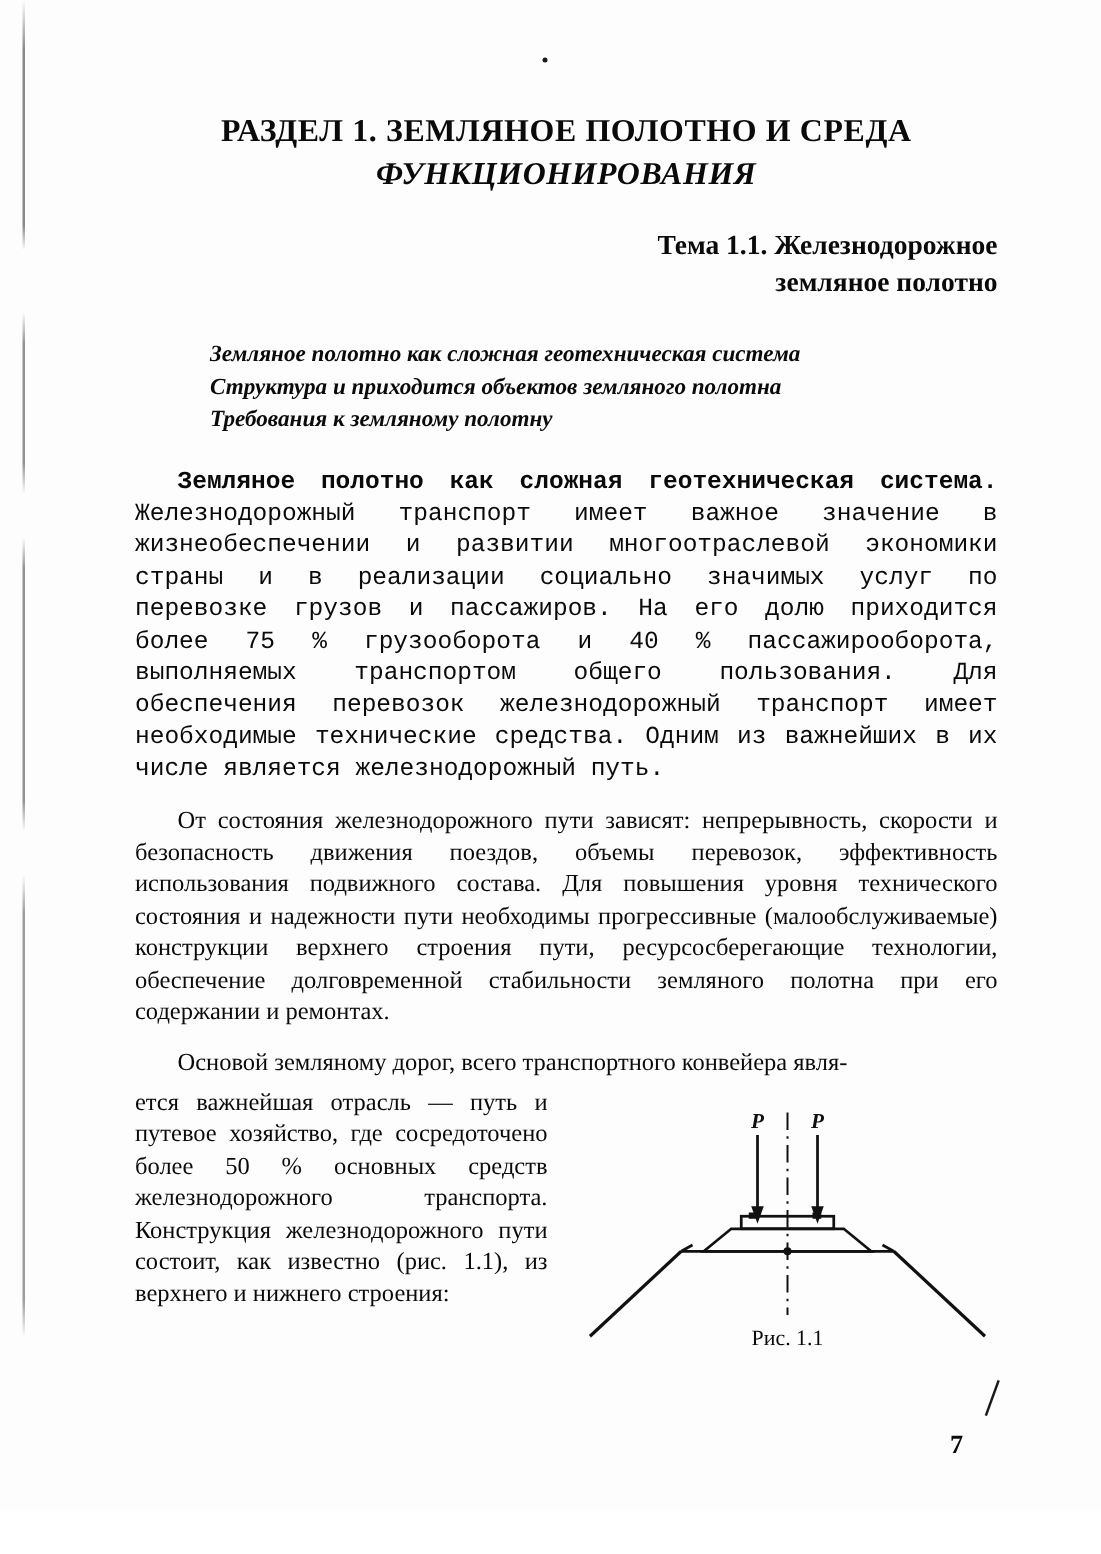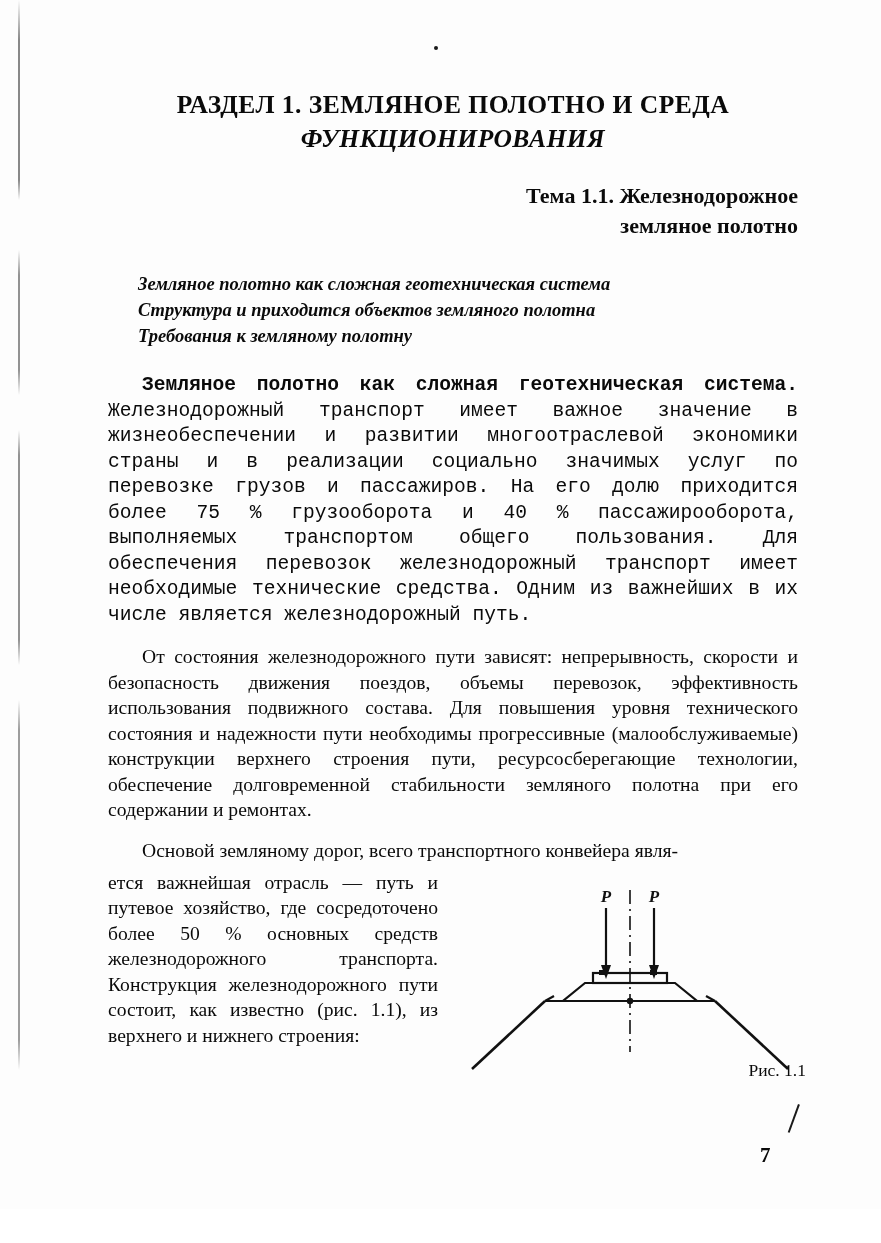--- a/index.html
+++ b/index.html
@@ -97,21 +97,21 @@
   h2.topic-title .l1 { display: block; }
   h2.topic-title .l2 { display: block; }
 
   .toc {
     margin: 30px 0 0 30px;
     font-style: italic;
     font-weight: bold;
     font-size: 18.5px;
     line-height: 1.42;
   }
-  .toc div { white-space: nowrap; }
+  .toc div { white-space: nowrap; margin-left: 30px; }
 
   p.para {
     font-size: 19.6px;
     line-height: 1.30;
     margin: 16px 0 0 0;
     text-align: justify;
     text-indent: 34px;
     hyphens: manual;
   }
   p.para.first { margin-top: 24px; font-family: Liberation Mono, monospace; }
@@ -144,21 +144,21 @@
     top: 14px;
     width: 352px;
     height: 200px;
   }
   .figure svg { display: block; }
   .fig-caption {
     position: absolute;
     left: 0;
     top: 176px;
     width: 352px;
-    text-align: right;
+    text-align: center;
     font-size: 17.5px;
   }
 
   .folio {
     position: absolute;
     left: 760px;
     top: 1143px;
     font-size: 21px;
     font-weight: bold;
   }

